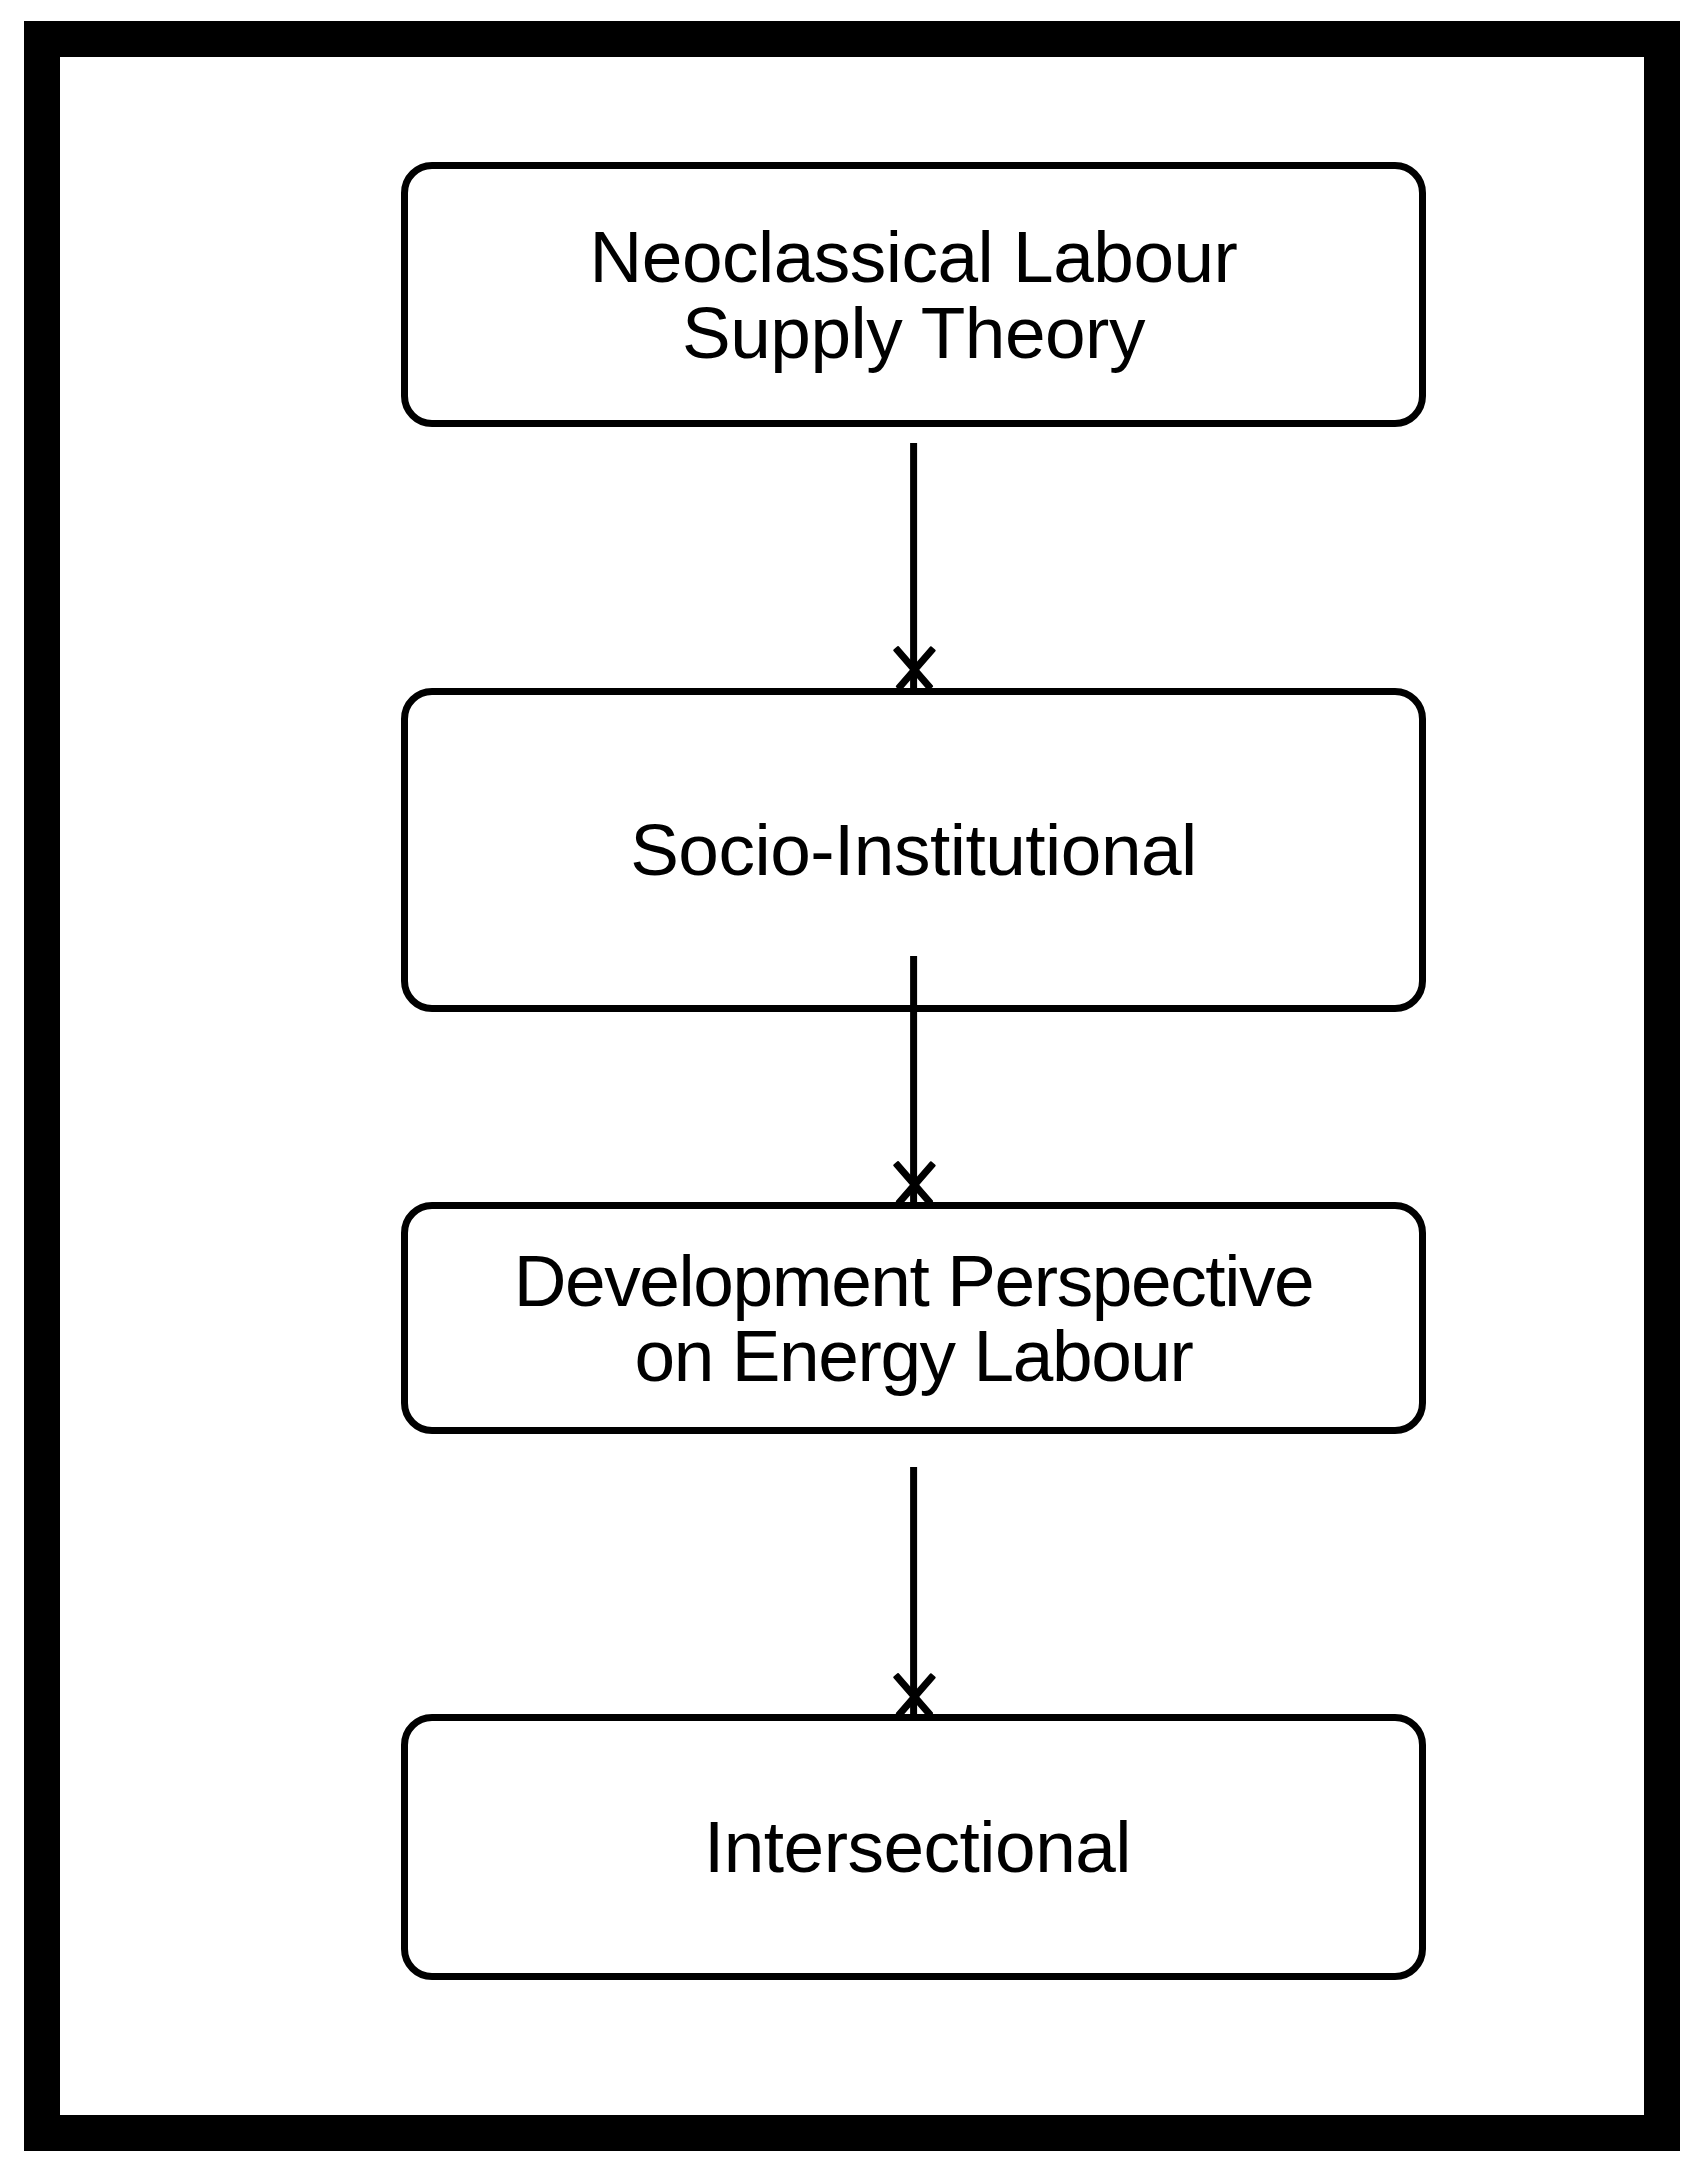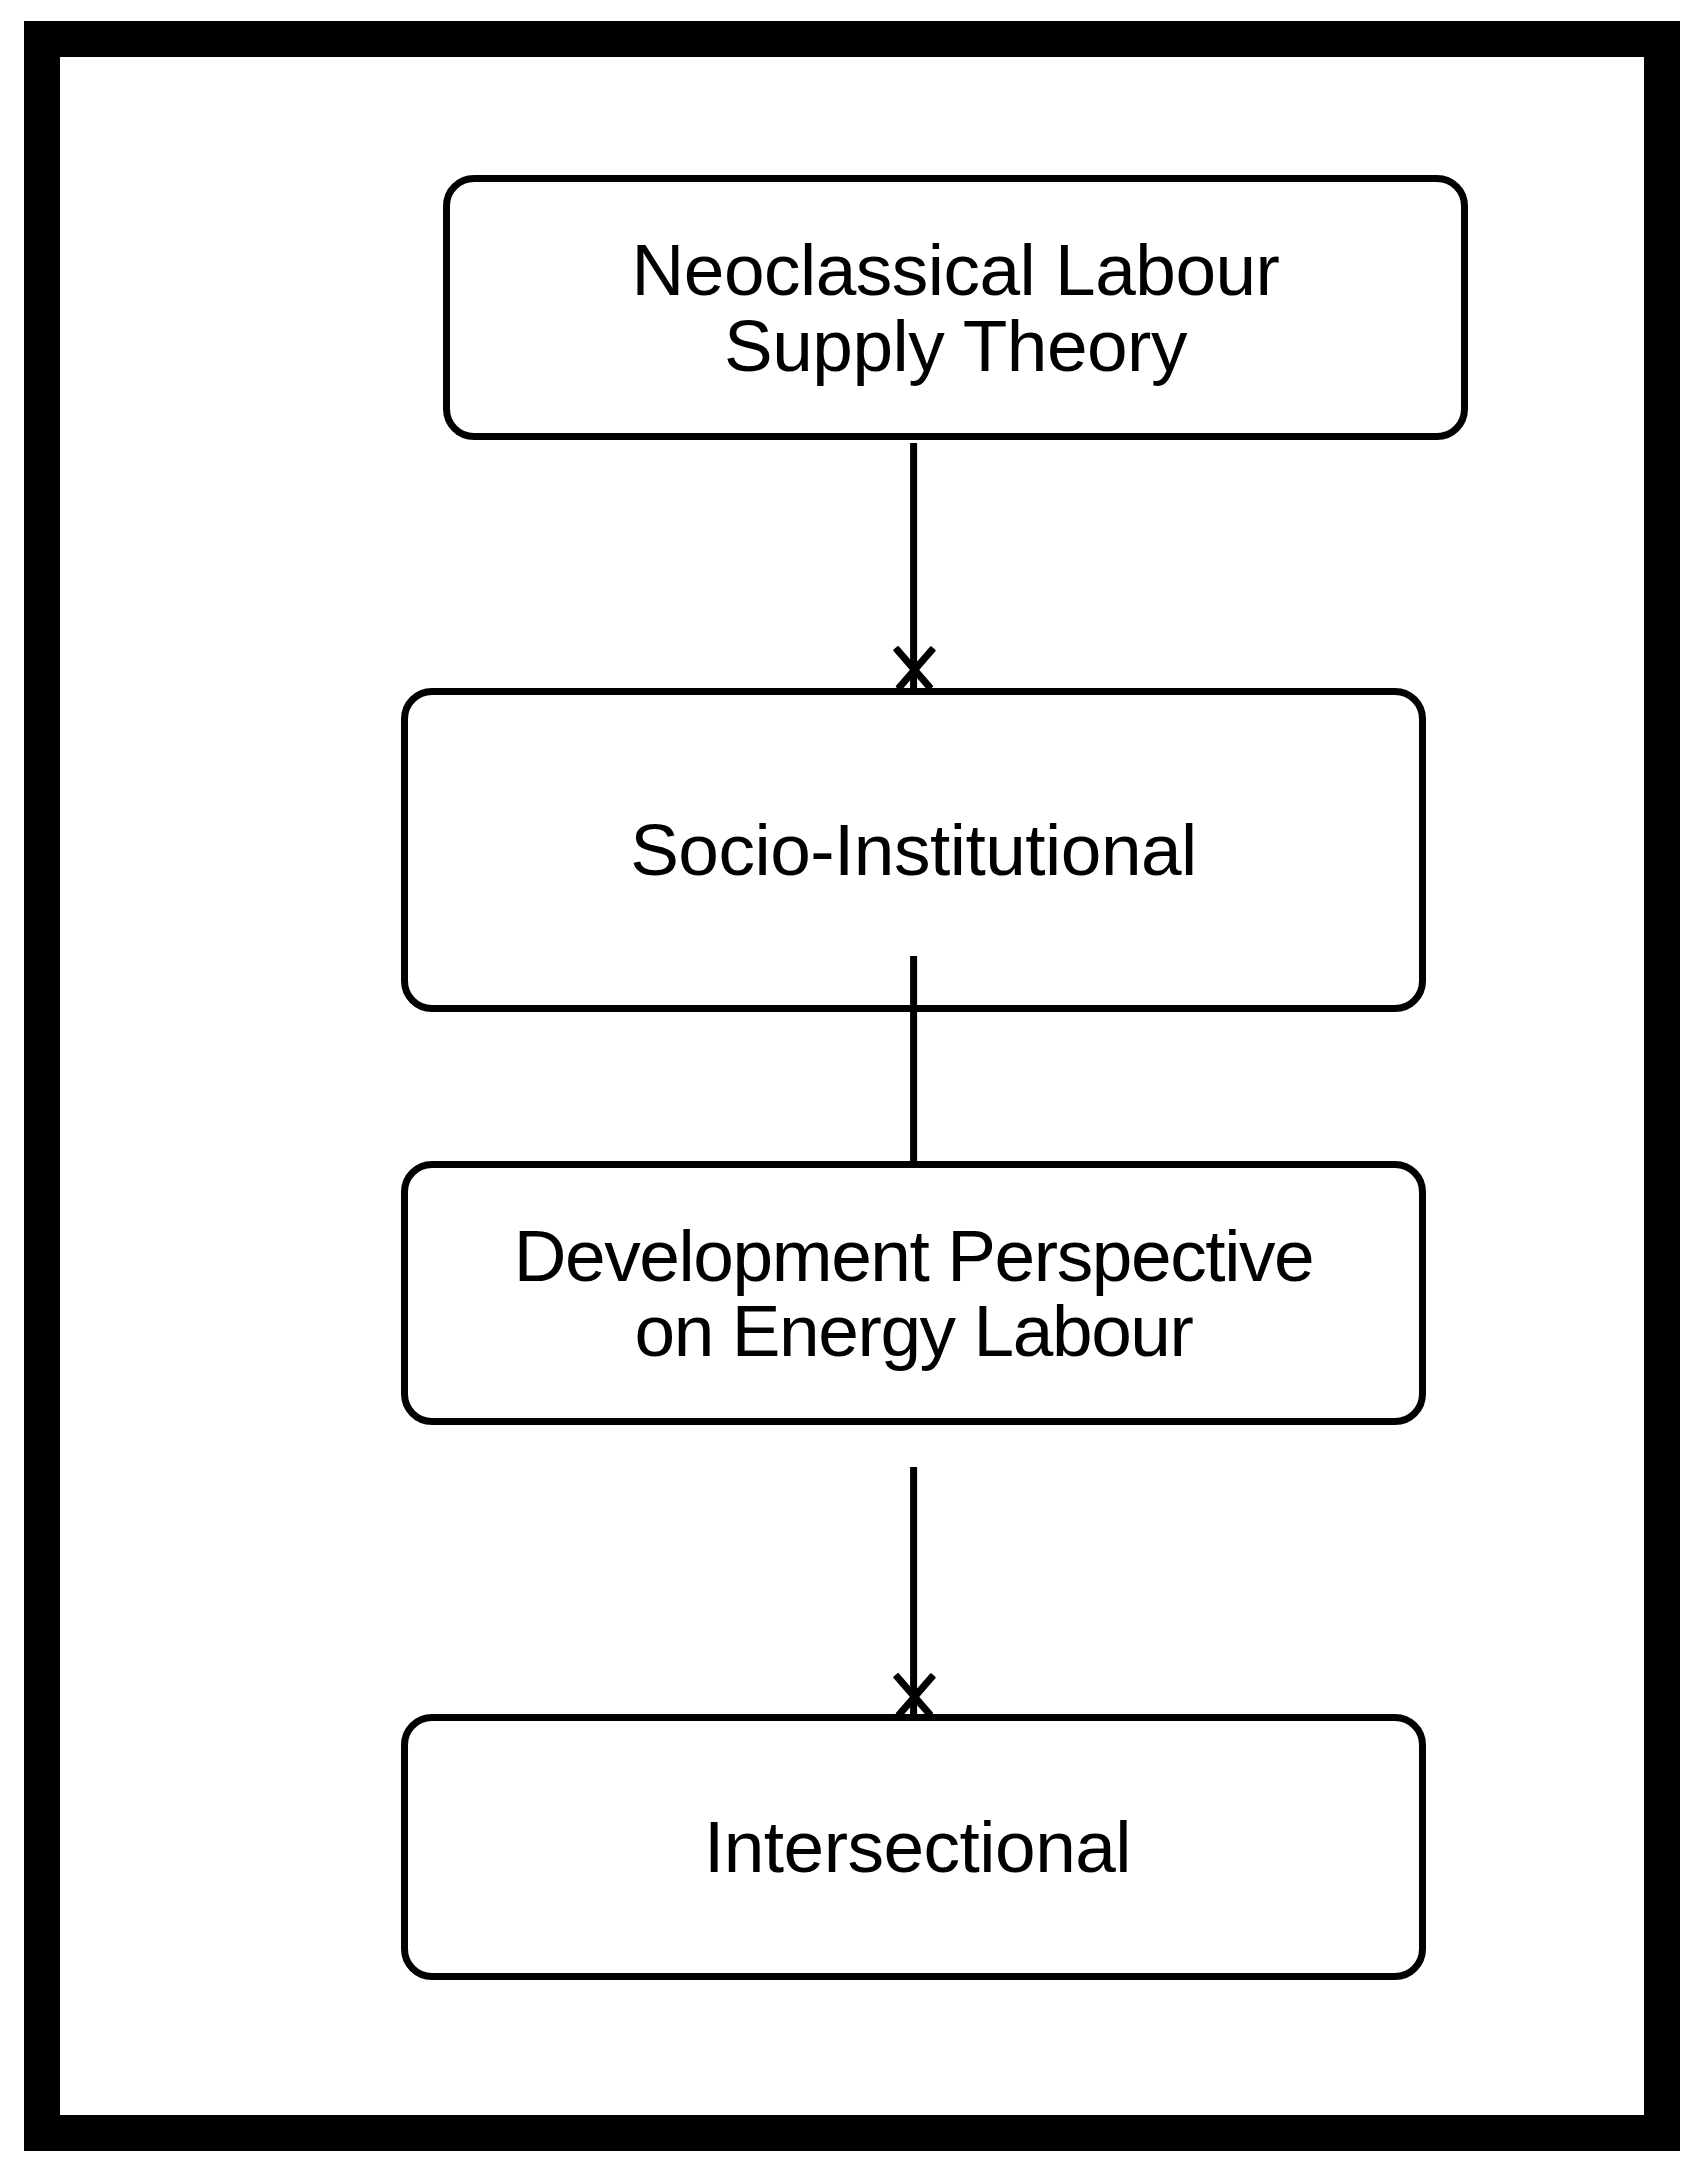--- a/index.html
+++ b/index.html
@@ -54,23 +54,23 @@
   .node-label {
     display: block;
     font-size: 73px;
     line-height: 1.03;
     font-weight: 500;
     color: #000000;
     letter-spacing: -0.5px;
     white-space: nowrap;
     font-family: "Liberation Sans", "DejaVu Sans", sans-serif;
   }
-  #node-1 { top: 62px;   height: 265px; margin-left: 42px; }   
+  #node-1 { top: 49px;   height: 265px; }   
   #node-2 { top: 575px;  height: 324px; }   
-  #node-3 { top: 1048px; height: 264px; }   
+  #node-3 { top: 1089px; height: 232px; }   
   #node-4 { top: 1601px; height: 266px; padding-left: 8px; }   
 
   
   #node-3 .node-label {
     letter-spacing: -1.4px;
     width: 1033px;
   }
 
   
   .connector {

